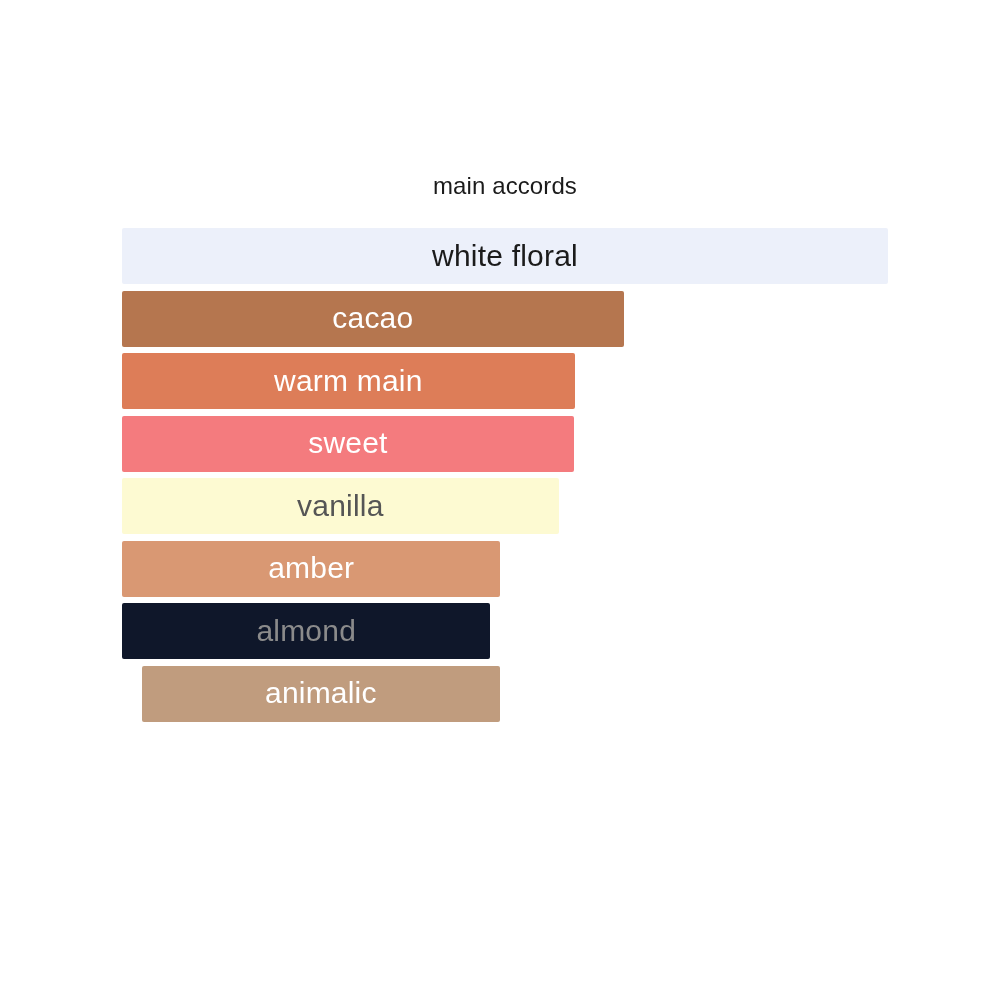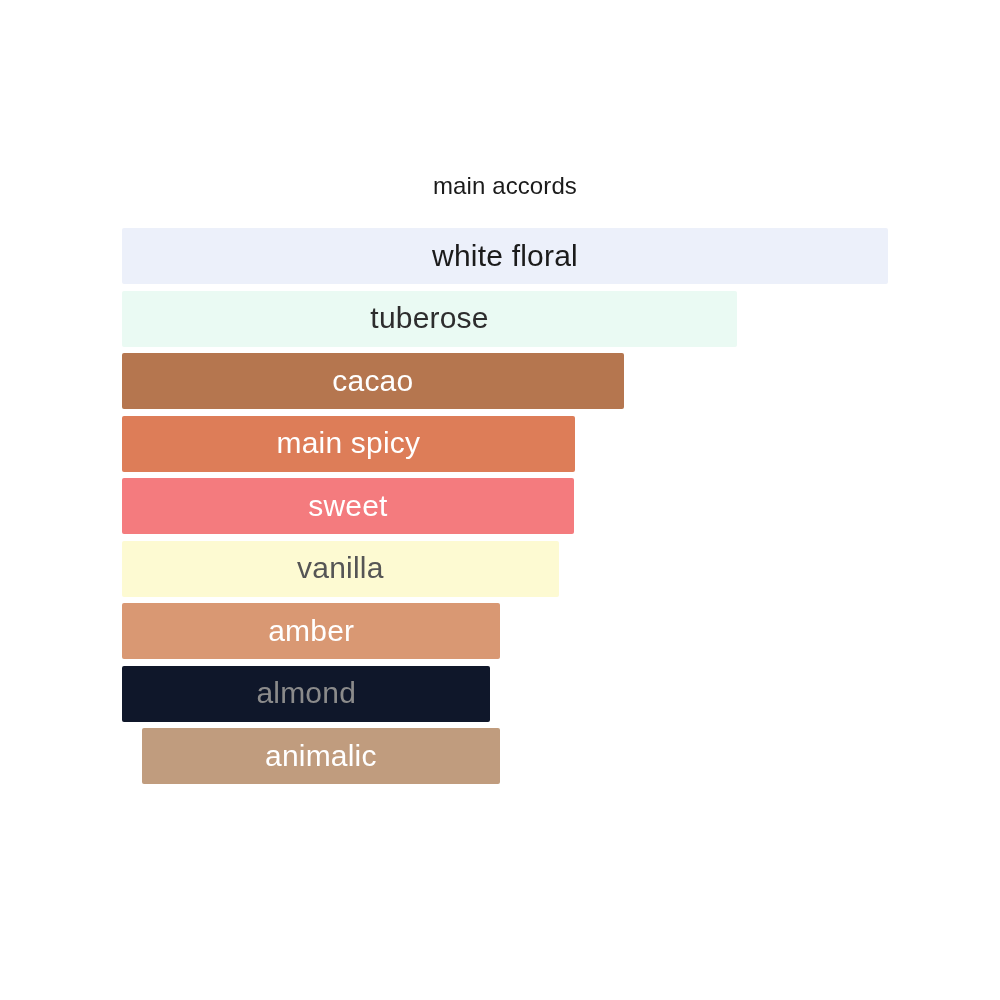--- a/index.html
+++ b/index.html
@@ -78,32 +78,27 @@
 
   <div class="chart-title">main accords</div>
 
   <div class="accord-list">
       <div class="accord-row">
         <div class="accord-bar" style="width: 100%; background: rgb(236, 240, 250);">
           <span class="accord-label" style="color: rgb(27, 27, 27);">white floral</span>
         </div>
       </div>
       <div class="accord-row">
-        <div class="accord-bar" style="width: 80.3%; background: rgb(234, 250, 243);">
-          <span class="accord-label" style="color: rgb(45, 45, 45);">tuberose</span>
-        </div>
-      </div>
-      <div class="accord-row">
         <div class="accord-bar" style="width: 65.5%; background: rgb(181, 118, 79); justify-content: center;">
           <span class="accord-label" style="color: rgb(255, 255, 255);">cacao</span>
         </div>
       </div>
       <div class="accord-row">
         <div class="accord-bar" style="width: 59.1%; background: rgb(221, 125, 88);">
-          <span class="accord-label" style="color: rgb(255, 255, 255);">main spicy</span>
+          <span class="accord-label" style="color: rgb(255, 255, 255);">warm main</span>
         </div>
       </div>
       <div class="accord-row">
         <div class="accord-bar" style="width: 59%; background: rgb(244, 123, 126);">
           <span class="accord-label" style="color: rgb(255, 255, 255);">sweet</span>
         </div>
       </div>
       <div class="accord-row">
         <div class="accord-bar" style="width: 57%; background: rgb(253, 250, 210);">
           <span class="accord-label" style="color: rgb(85, 85, 85); text-align: right;">vanilla</span>

